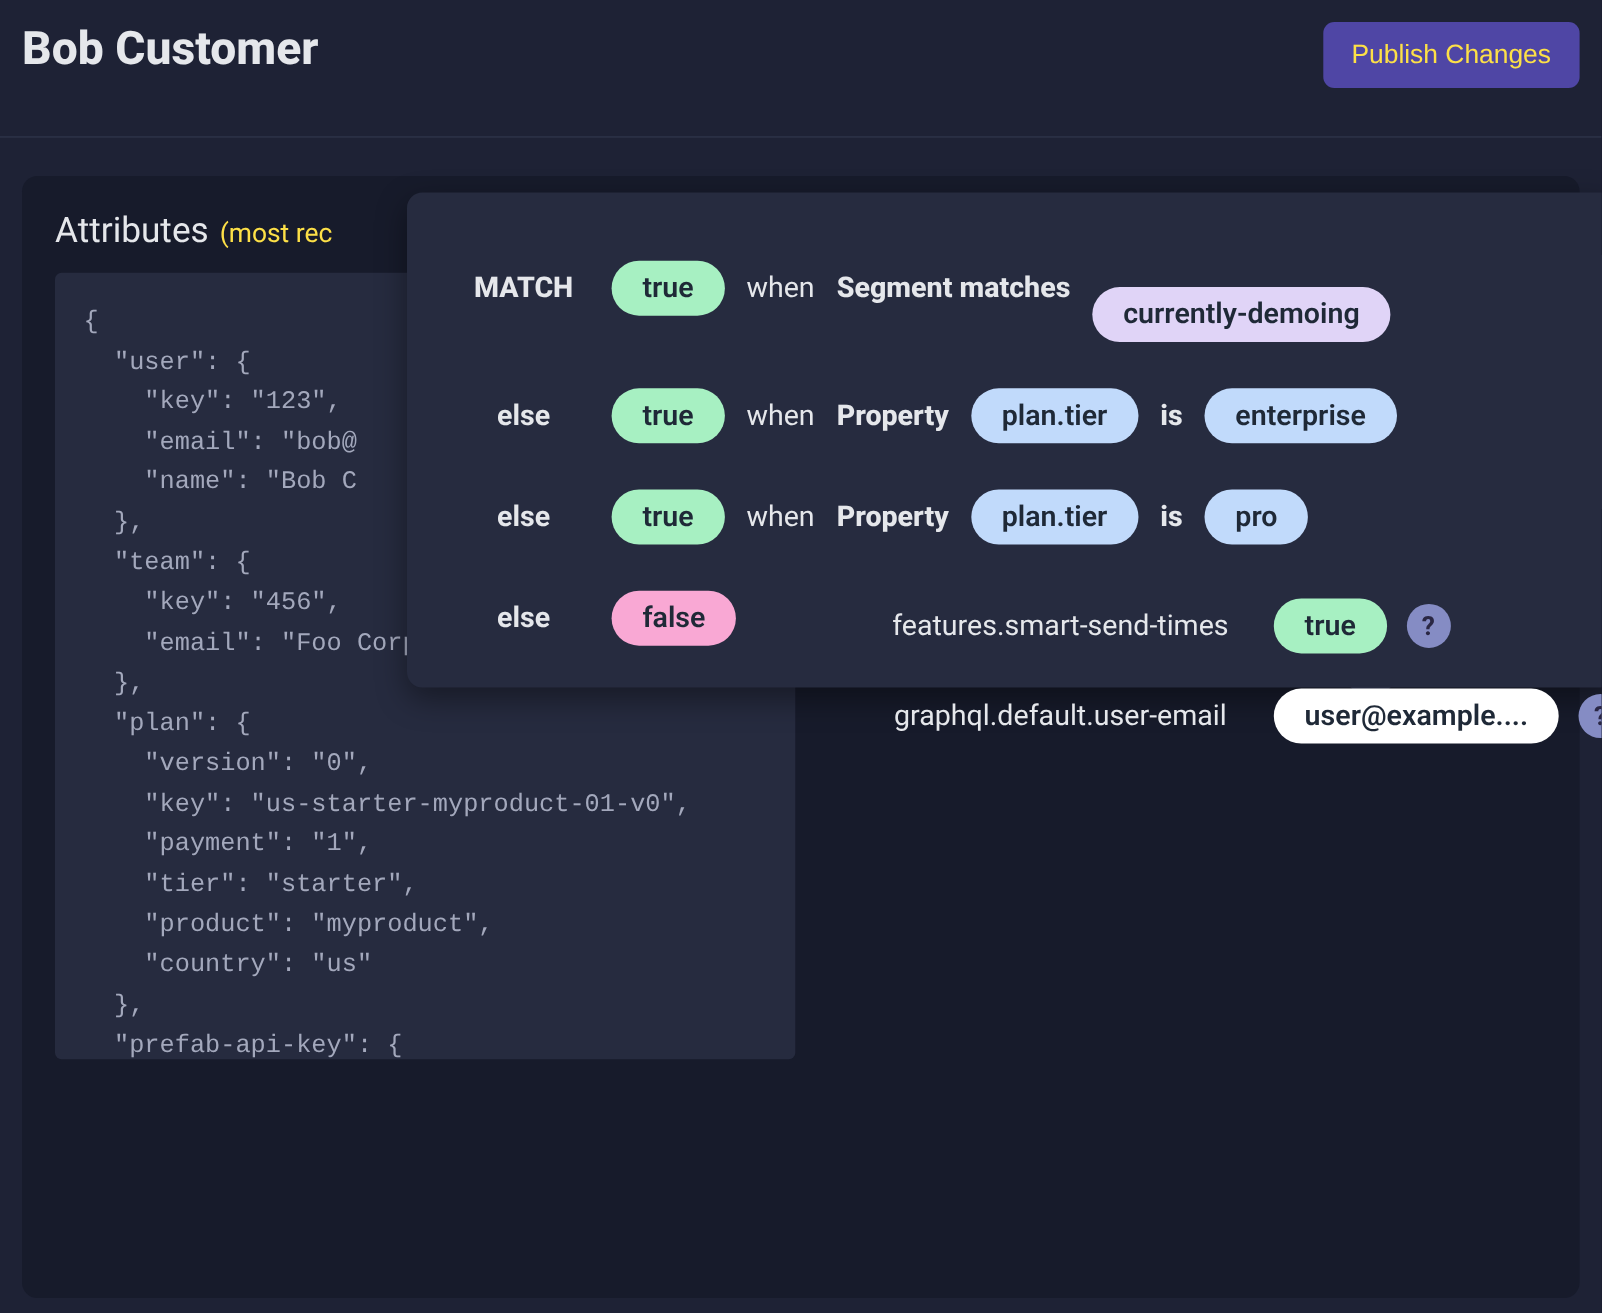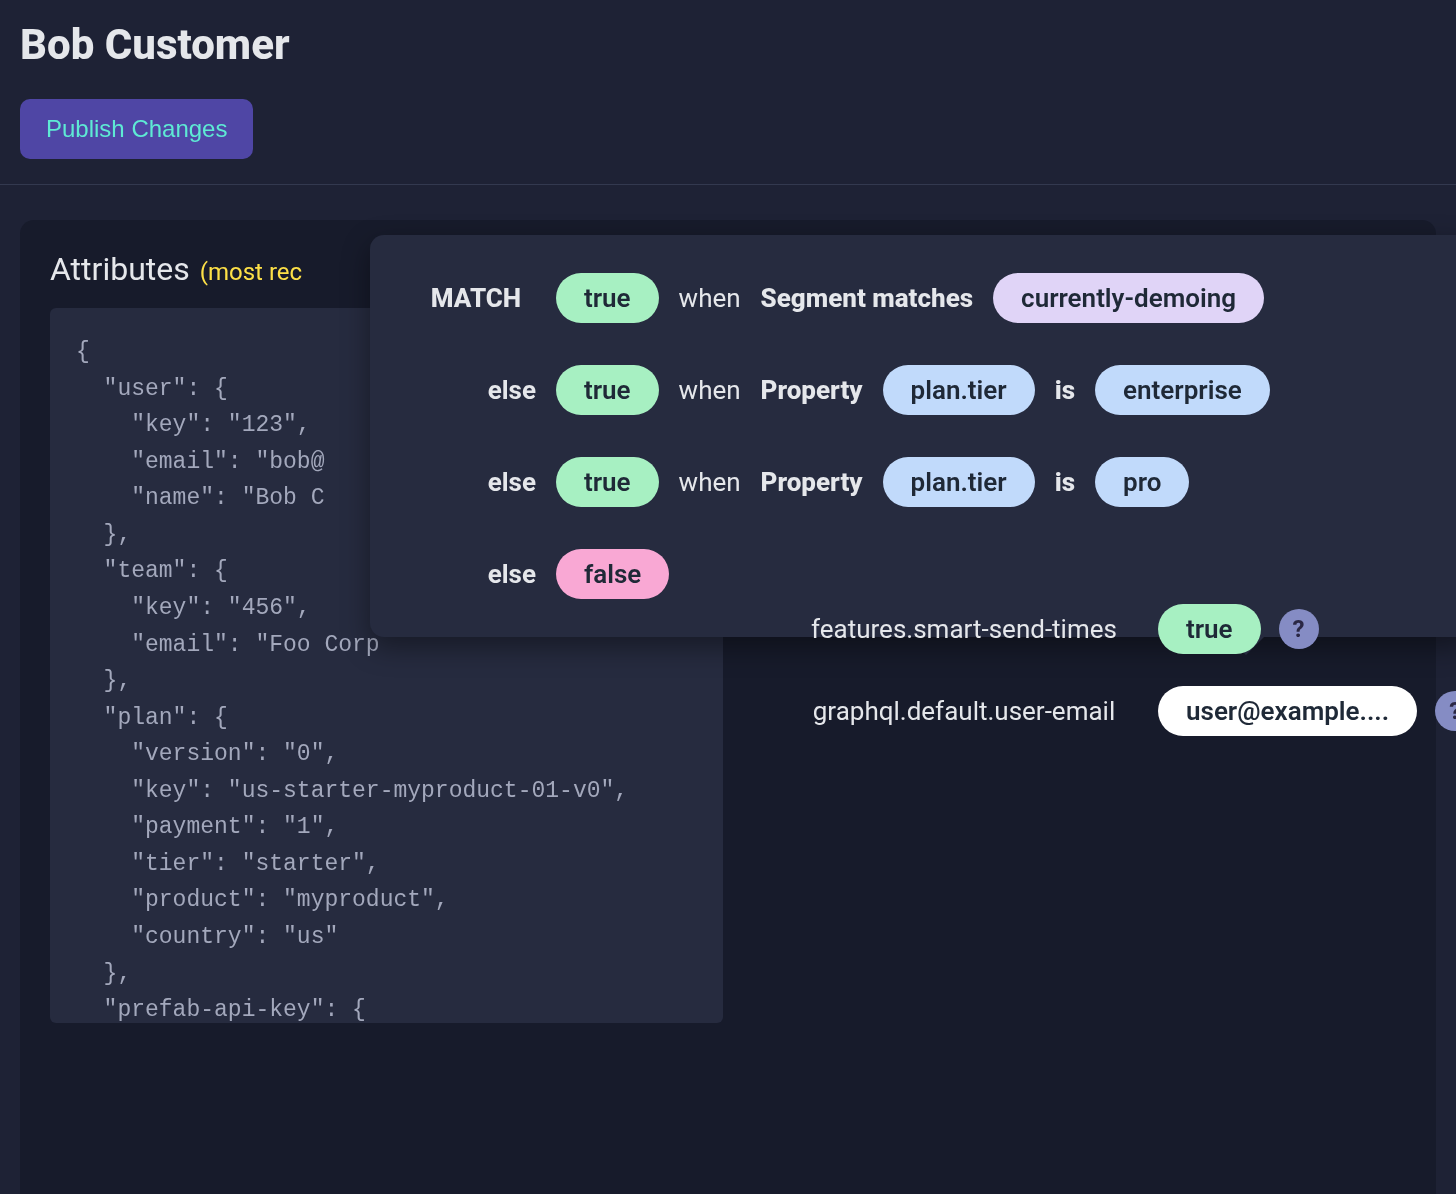--- a/index.html
+++ b/index.html
@@ -14,39 +14,38 @@
       width: 1456px;
       height: 1194px;
       overflow: hidden;
       position: relative;
     }
     .header {
       display: flex;
       justify-content: space-between;
       align-items: flex-start;
       padding: 20px 20px 0 20px;
-      flex-direction: column;
     }
     .title-block {
       display: flex;
       flex-direction: column;
     }
     .page-title {
       font-size: 42px;
       font-weight: 800;
       color: #e5e7eb;
       margin-bottom: 30px;
     }
     .subtitle {
       font-size: 24px;
       color: #6b7280;
     }
     .publish-btn {
       background-color: #4f46a5;
-      color: #5eead4;
+      color: #fde047;
       border: none;
       border-radius: 10px;
       padding: 16px 26px;
       font-size: 24px;
       font-weight: 500;
       cursor: pointer;
     }
     .divider {
       border: none;
       border-top: 1px solid #33394f;
@@ -123,40 +122,41 @@
       font-weight: 800;
       color: #e5e7eb;
       width: 120px;
       text-align: center;
     }
     .rule-else {
       font-size: 26px;
       font-weight: 700;
       color: #e5e7eb;
       width: 120px;
-      text-align: right;
+      text-align: center;
     }
     .pill {
       border-radius: 999px;
       padding: 10px 28px;
       font-size: 26px;
       font-weight: 600;
       color: #1f2937;
       display: inline-flex;
       align-items: center;
       justify-content: center;
     }
     .pill-green {
       background-color: #a7f0c2;
     }
     .pill-red {
       background-color: #f9a8d4;
     }
     .pill-purple {
       background-color: #e0d4f7;
+      margin-top: 48px;
     }
     .pill-blue {
       background-color: #c1dafb;
     }
     .pill-yellow {
       background-color: #ffffff;
     }
     .when-text {
       font-size: 26px;
       color: #e5e7eb;

